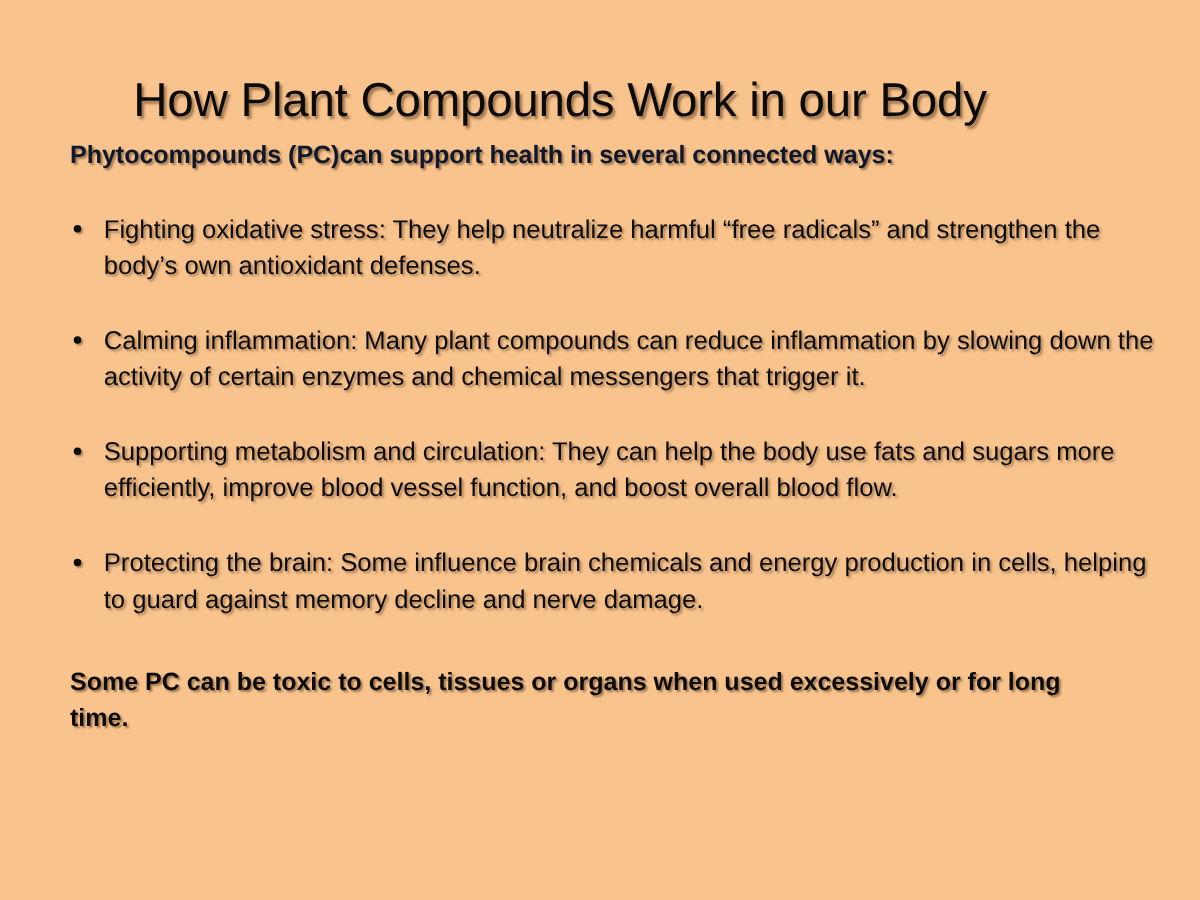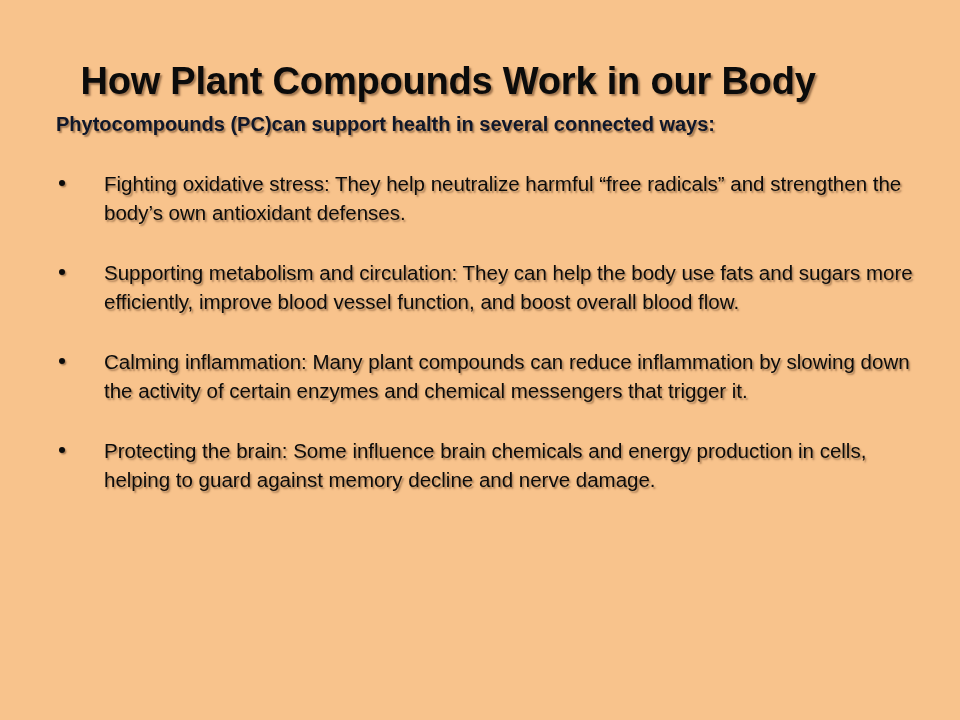--- a/index.html
+++ b/index.html
@@ -27,21 +27,21 @@
 
   
   .slide-title {
     position: absolute;
     left: 0;
     top: 33px;
     width: 896px;
     text-align: center;
     font-size: 38px;
     line-height: 46px;
-    font-weight: bold;
+    font-weight: normal;
     letter-spacing: -0.2px;
     color: #0b0b0b;
     text-shadow: 2px 2px 2px rgba(90, 55, 30, 0.55);
     white-space: nowrap;
   }
 
   
   .body-block {
     position: absolute;
     left: 56px;
@@ -81,21 +81,20 @@
     top: 11px;
     width: 6px;
     height: 6px;
     border-radius: 50%;
     background: #0b0b0b;
     box-shadow: 1.4px 1.4px 1.4px rgba(95, 60, 32, 0.5);
   }
 
   .bullet-item .bullet-text {
     display: block;
-    margin-left: 21px;
   }
 
   .closing-note {
     margin: 38px 0 0 0;
     font-size: 20px;
     line-height: 29px;
     font-weight: bold;
     color: #0b0b0b;
     text-shadow: 1.6px 1.6px 1.6px rgba(95, 60, 32, 0.55);
     width: 820px;
@@ -114,31 +113,32 @@
 
     <ul class="bullet-list">
 
       <li class="bullet-item">
         <span class="bullet-dot"></span>
         <span class="bullet-text">Fighting oxidative stress: They help neutralize harmful “free radicals” and strengthen the body’s own antioxidant defenses.</span>
       </li>
 
       <li class="bullet-item">
         <span class="bullet-dot"></span>
-        <span class="bullet-text">Supporting metabolism and circulation: They can help the body use fats and sugars more efficiently, improve blood vessel function, and boost overall blood flow.</span>
+        <span class="bullet-text">Calming inflammation: Many plant compounds can reduce inflammation by slowing down the activity of certain enzymes and chemical messengers that trigger it.</span>
       </li>
 
       <li class="bullet-item">
         <span class="bullet-dot"></span>
-        <span class="bullet-text">Calming inflammation: Many plant compounds can reduce inflammation by slowing down the activity of certain enzymes and chemical messengers that trigger it.</span>
+        <span class="bullet-text">Supporting metabolism and circulation: They can help the body use fats and sugars more efficiently, improve blood vessel function, and boost overall blood flow.</span>
       </li>
 
       <li class="bullet-item">
         <span class="bullet-dot"></span>
         <span class="bullet-text">Protecting the brain: Some influence brain chemicals and energy production in cells, helping to guard against memory decline and nerve damage.</span>
       </li>
 
 
     </ul>
 
+    <p class="closing-note">Some PC can be toxic to cells, tissues or organs when used excessively or for long time.</p>
 
   </div>
 </div>
 
 </body></html>

